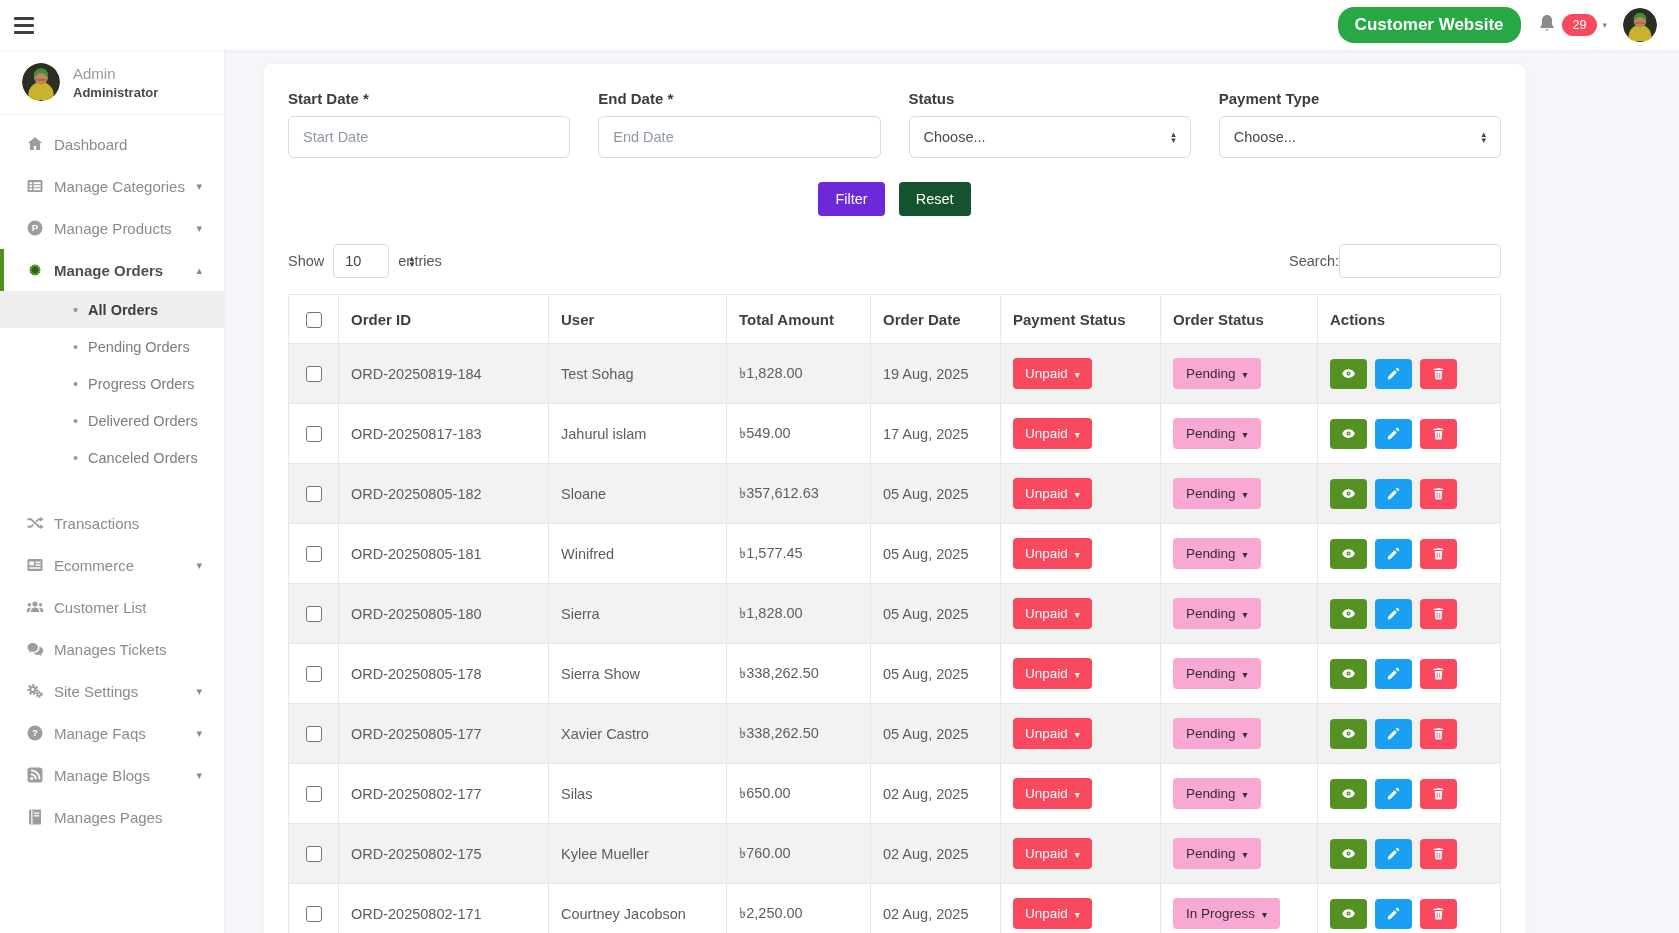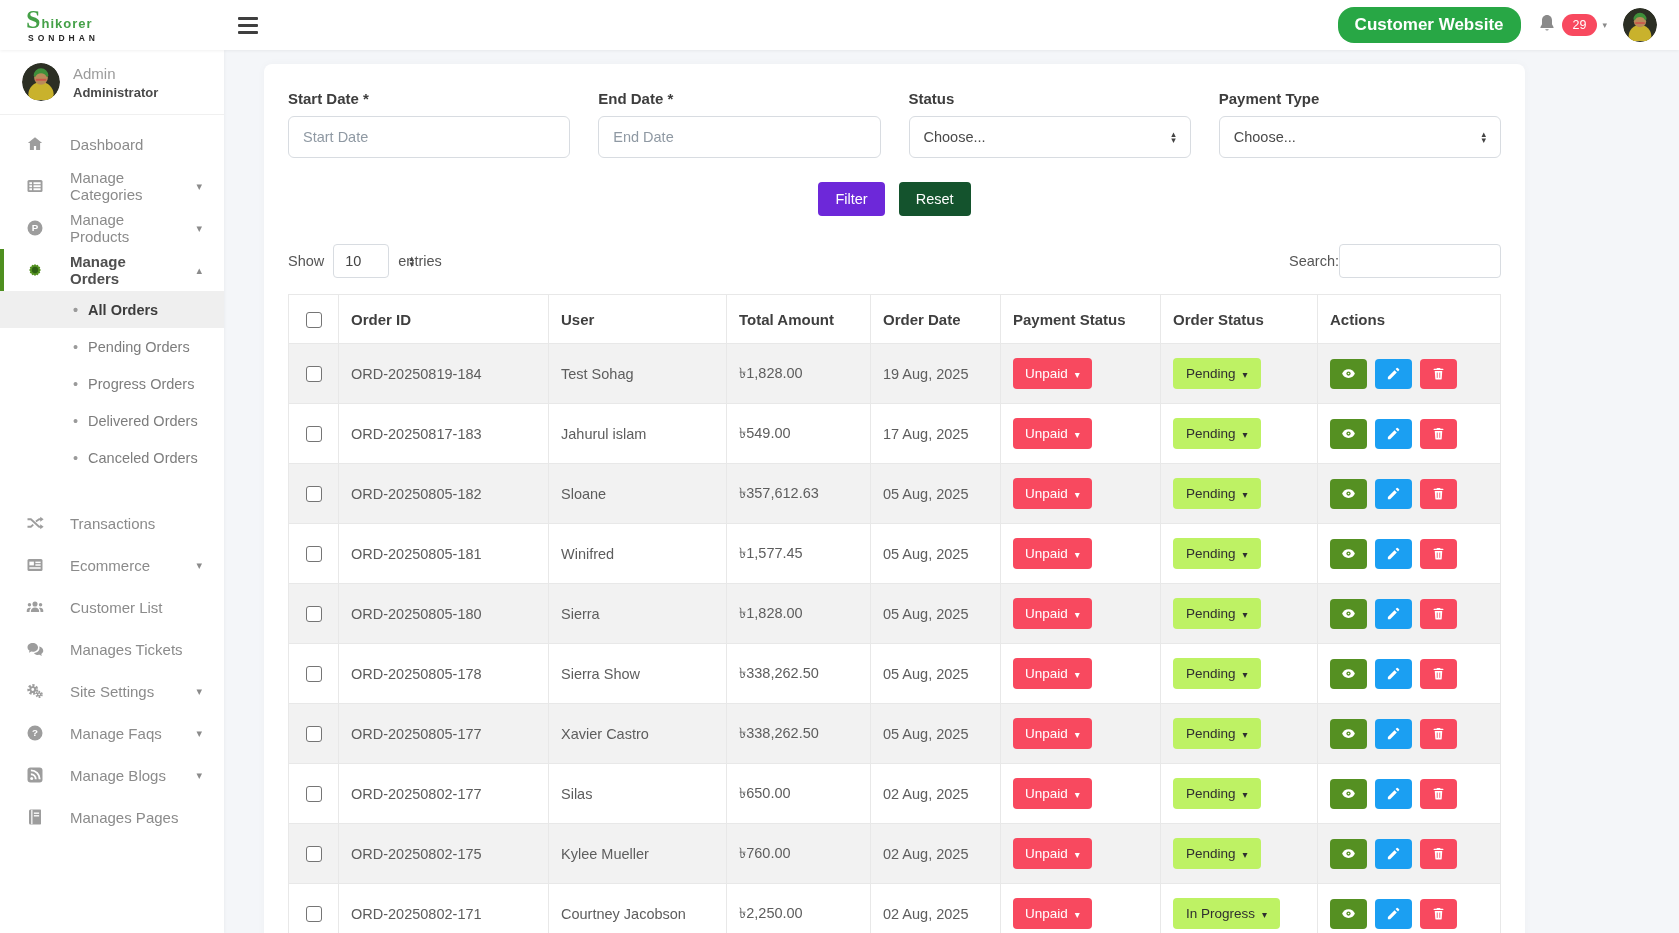--- a/index.html
+++ b/index.html
@@ -27,21 +27,21 @@
   .avatar svg { display:block; width:100%; height:100%; }
 
   
   .sidebar { position:absolute; top:50px; left:0; bottom:0; width:224px; background:#fff;
     box-shadow:1px 0 3px rgba(0,0,0,.04); z-index:10; }
   .admin { display:flex; align-items:center; gap:13px; padding:13px 22px; border-bottom:1px solid #f0f0f0; }
   .admin .avatar { width:38px; height:38px; }
   .admin-name { font-size:15px; color:#9b9b9b; }
   .admin-role { font-size:13px; font-weight:700; color:#4a4a4a; margin-top:3px; }
   .menu { list-style:none; padding-top:8px; }
-  .menu-item { display:flex; align-items:center; gap:26px; height:42px; padding:0 22px;
+  .menu-item { display:flex; align-items:center; gap:10px; height:42px; padding:0 22px;
     font-size:15px; color:#8b8b8b; cursor:pointer; border-left:4px solid transparent; }
   .menu-item .mi { width:18px; height:18px; flex:none; display:flex; }
   .menu-item .mi svg { width:18px; height:18px; fill:#9d9d9d; }
   .menu-item.active { border-left-color:#4e8f1f; font-weight:700; color:#4f4f4f; }
   .menu-item.active .mi svg { fill:#549121; }
   .caret-down::after { content:"▾"; } .caret-up::after { content:"▴"; }
   .mcaret { margin-left:auto; font-size:11px; color:#8b8b8b; }
   .submenu { list-style:none; }
   .submenu li { display:flex; align-items:center; height:37px; padding-left:73px; font-size:14.5px; color:#7d7d7d; cursor:pointer; }
   .submenu li::before { content:"•"; margin-right:10px; color:#9a9a9a; }
@@ -80,36 +80,32 @@
   th { color:#3f3f3f; font-size:15px; font-weight:700; padding:15px 12px; }
   tbody tr:nth-child(odd) { background:#f2f2f2; }
   td { color:#5d5d5d; }
   .col-check { width:50px; text-align:center; }
   .col-id { width:210px; } .col-user { width:178px; } .col-amt { width:144px; }
   .col-date { width:130px; } .col-pay { width:160px; } .col-ost { width:157px; }
   .checkbox { display:inline-block; width:16px; height:16px; border:1.6px solid #757575; border-radius:3px; background:#fff; cursor:pointer; vertical-align:middle;}
   .btn-pay { background:#f8495f; color:#fff; border:none; border-radius:4px; padding:8px 12px; font-size:13.5px; cursor:pointer; font-family:inherit;}
   .btn-pay .mcaret2, .btn-ost .mcaret2 { margin-left:7px; font-size:10px; }
   .btn-pay .mcaret2::after, .btn-ost .mcaret2::after { content:"▾"; }
-  .btn-ost { background:#bef264; color:#2f2f2f; border:none; border-radius:4px; padding:8px 13px; font-size:13.5px; cursor:pointer; font-family:inherit;}
+  .btn-ost { background:#f9a8d4; color:#2f2f2f; border:none; border-radius:4px; padding:8px 13px; font-size:13.5px; cursor:pointer; font-family:inherit;}
   .act { display:inline-flex; align-items:center; justify-content:center; width:37px; height:30px;
     border:none; border-radius:4px; margin-right:4px; cursor:pointer; vertical-align:middle; }
   .act svg { width:15px; height:15px; }
   .act-view { background:#559022; } .act-edit { background:#1b9ff2; } .act-del { background:#f8495f; }
 </style>
 </head>
 <body>
 
 <div class="app">
 
   <header class="navbar">
-    <div class="brand">
-      <span class="brand-top">Shikorer</span>
-      <span class="brand-bottom">SONDHAN</span>
-    </div>
     <button class="hamburger">
       <span></span>
         <span></span>
         <span></span>
     </button>
     <div class="nav-right">
       <button class="btn-cw">Customer Website</button>
       <div class="notif">
         <span>
           <svg viewBox="0 0 24 24">

